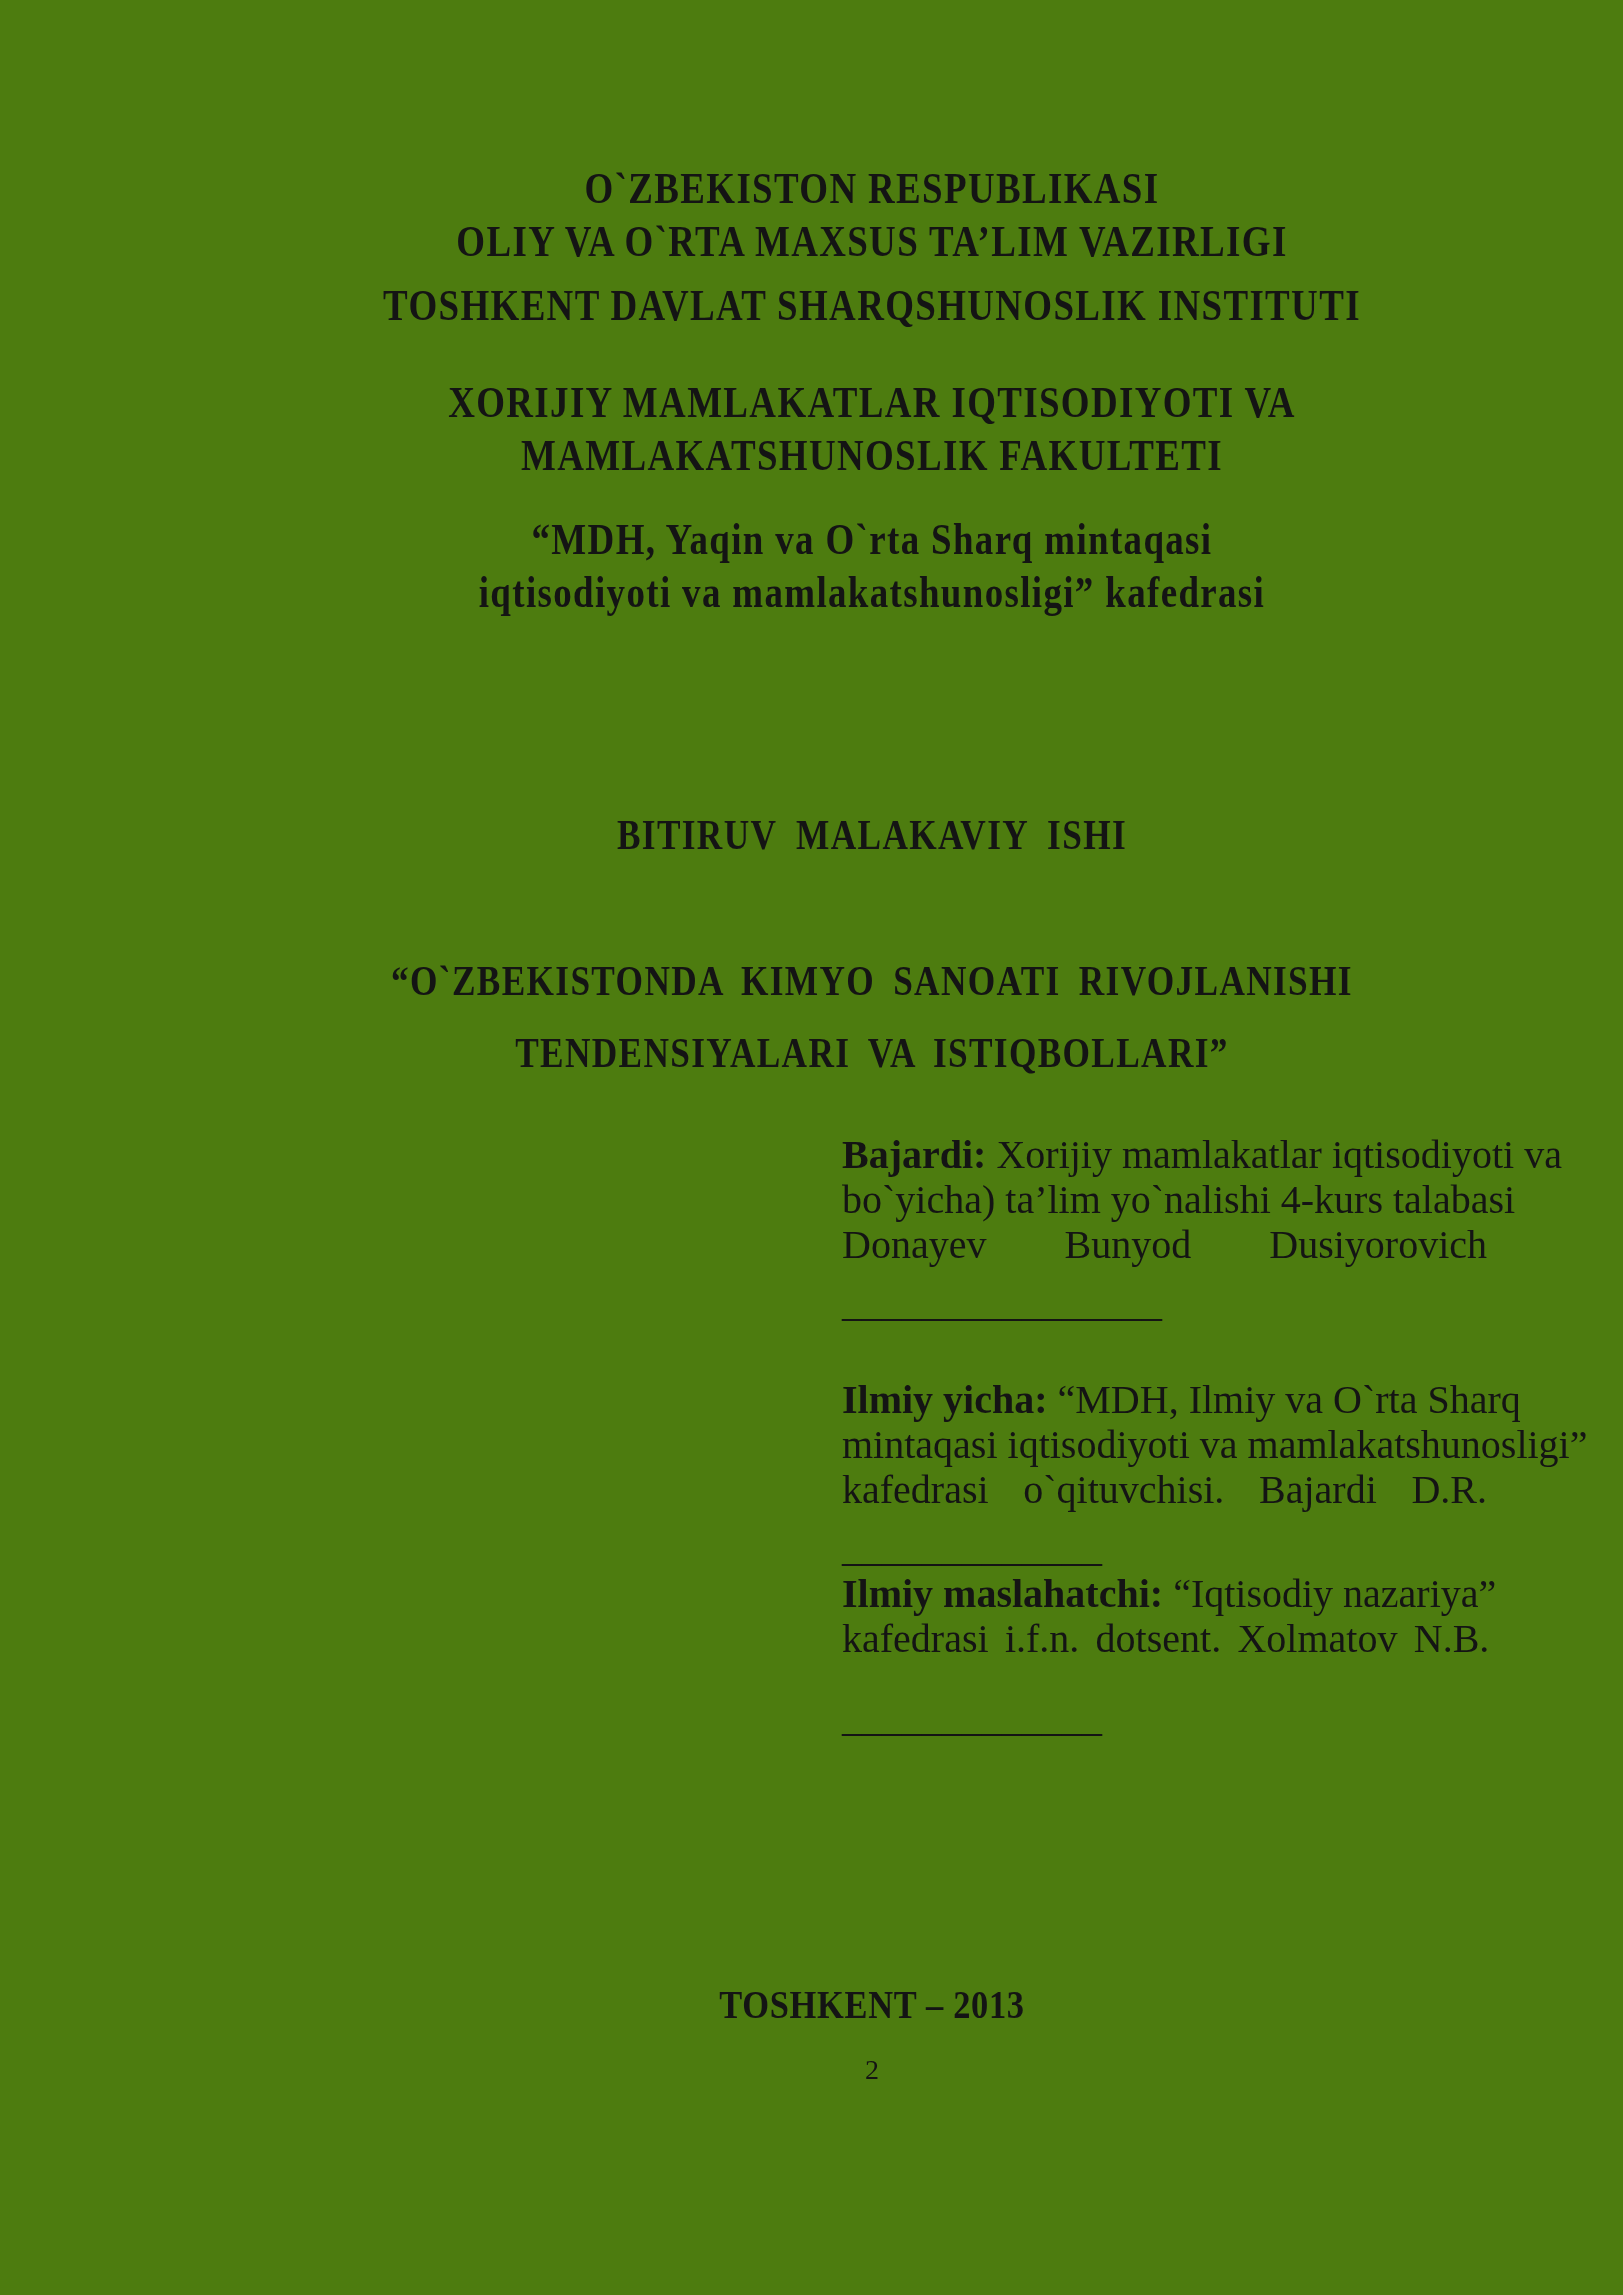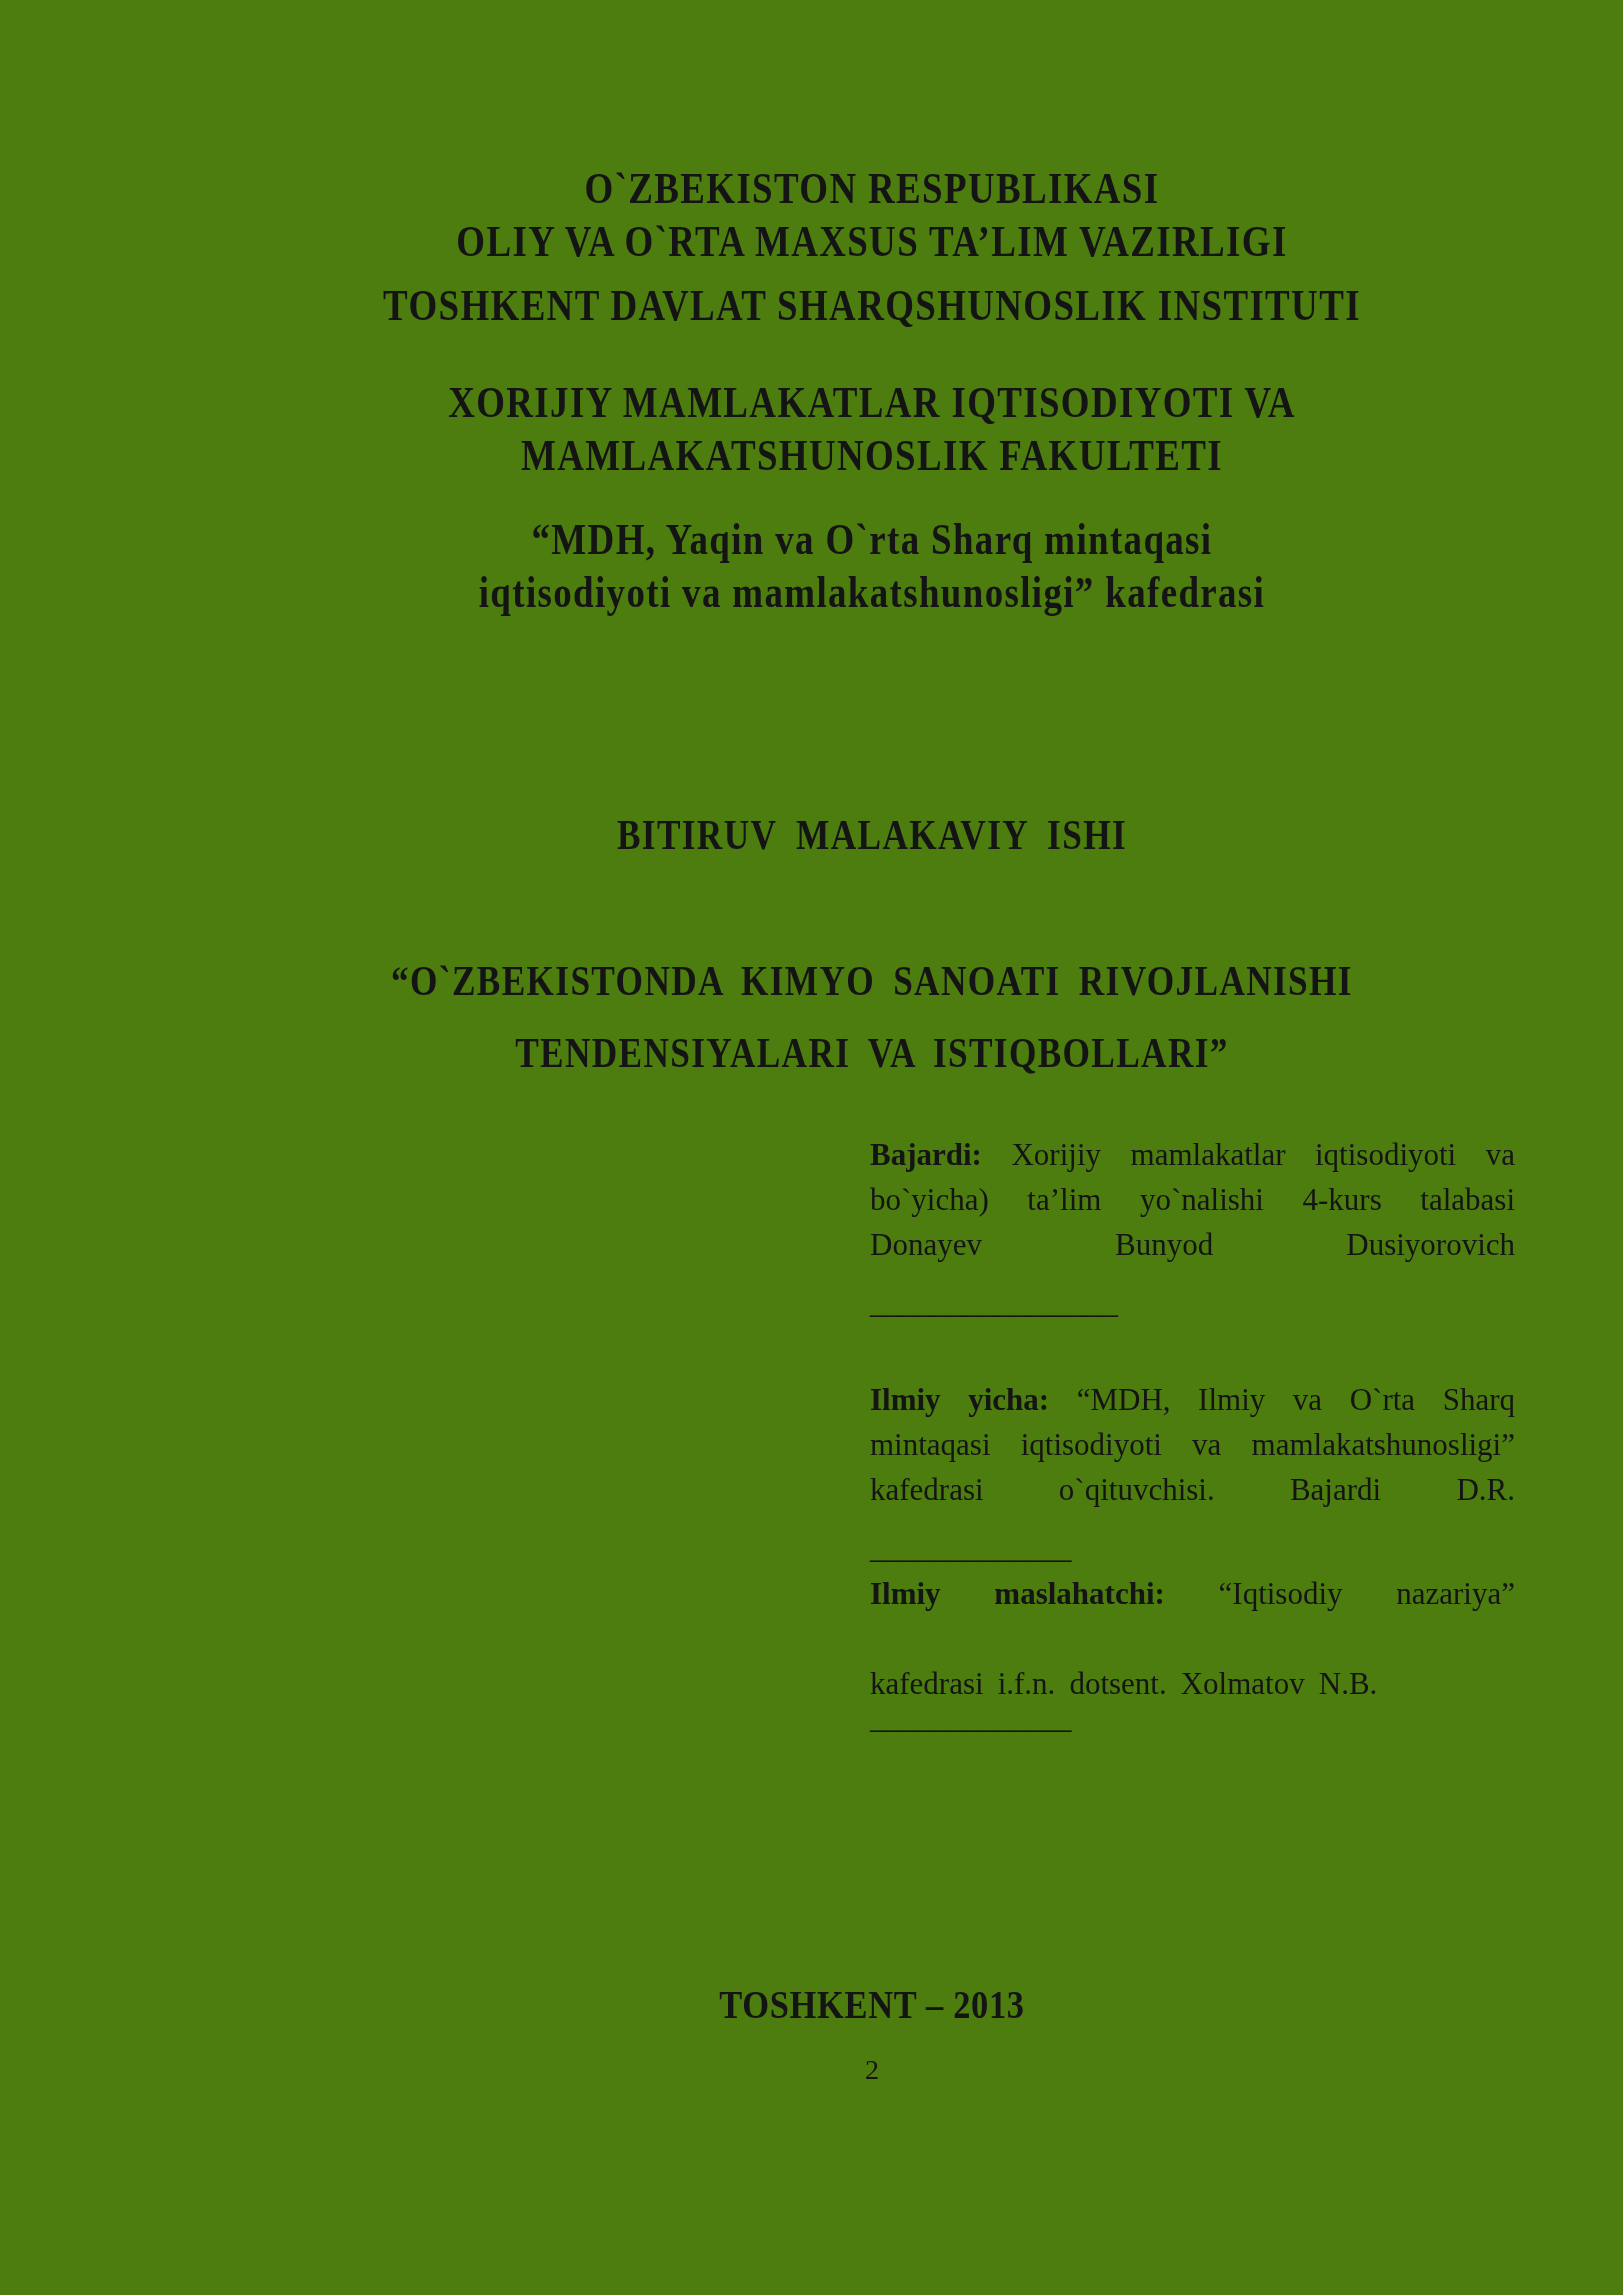--- a/index.html
+++ b/index.html
@@ -56,34 +56,33 @@
     position: absolute;
     left: 236px;
     width: 1272px;
     text-align: center;
     font-size: 28px;
     line-height: 38px;
   }
   
   .info-block {
     position: absolute;
-    left: 870px;
+    left: 842px;
     width: 645px;
-    font-size: 31px;
+    font-size: 40px;
     line-height: 45px;
   }
   .jl {
     white-space: nowrap;
     text-align: justify;
     text-align-last: justify;
   }
   .pl {
     white-space: nowrap;
     text-align: left;
-    margin-top: 45px;
   }
   .ws {
     word-spacing: 6.3px;
   }
   .sig {
     white-space: nowrap;
     text-align: left;
     letter-spacing: 0;
     margin-top: 13px;
   }

